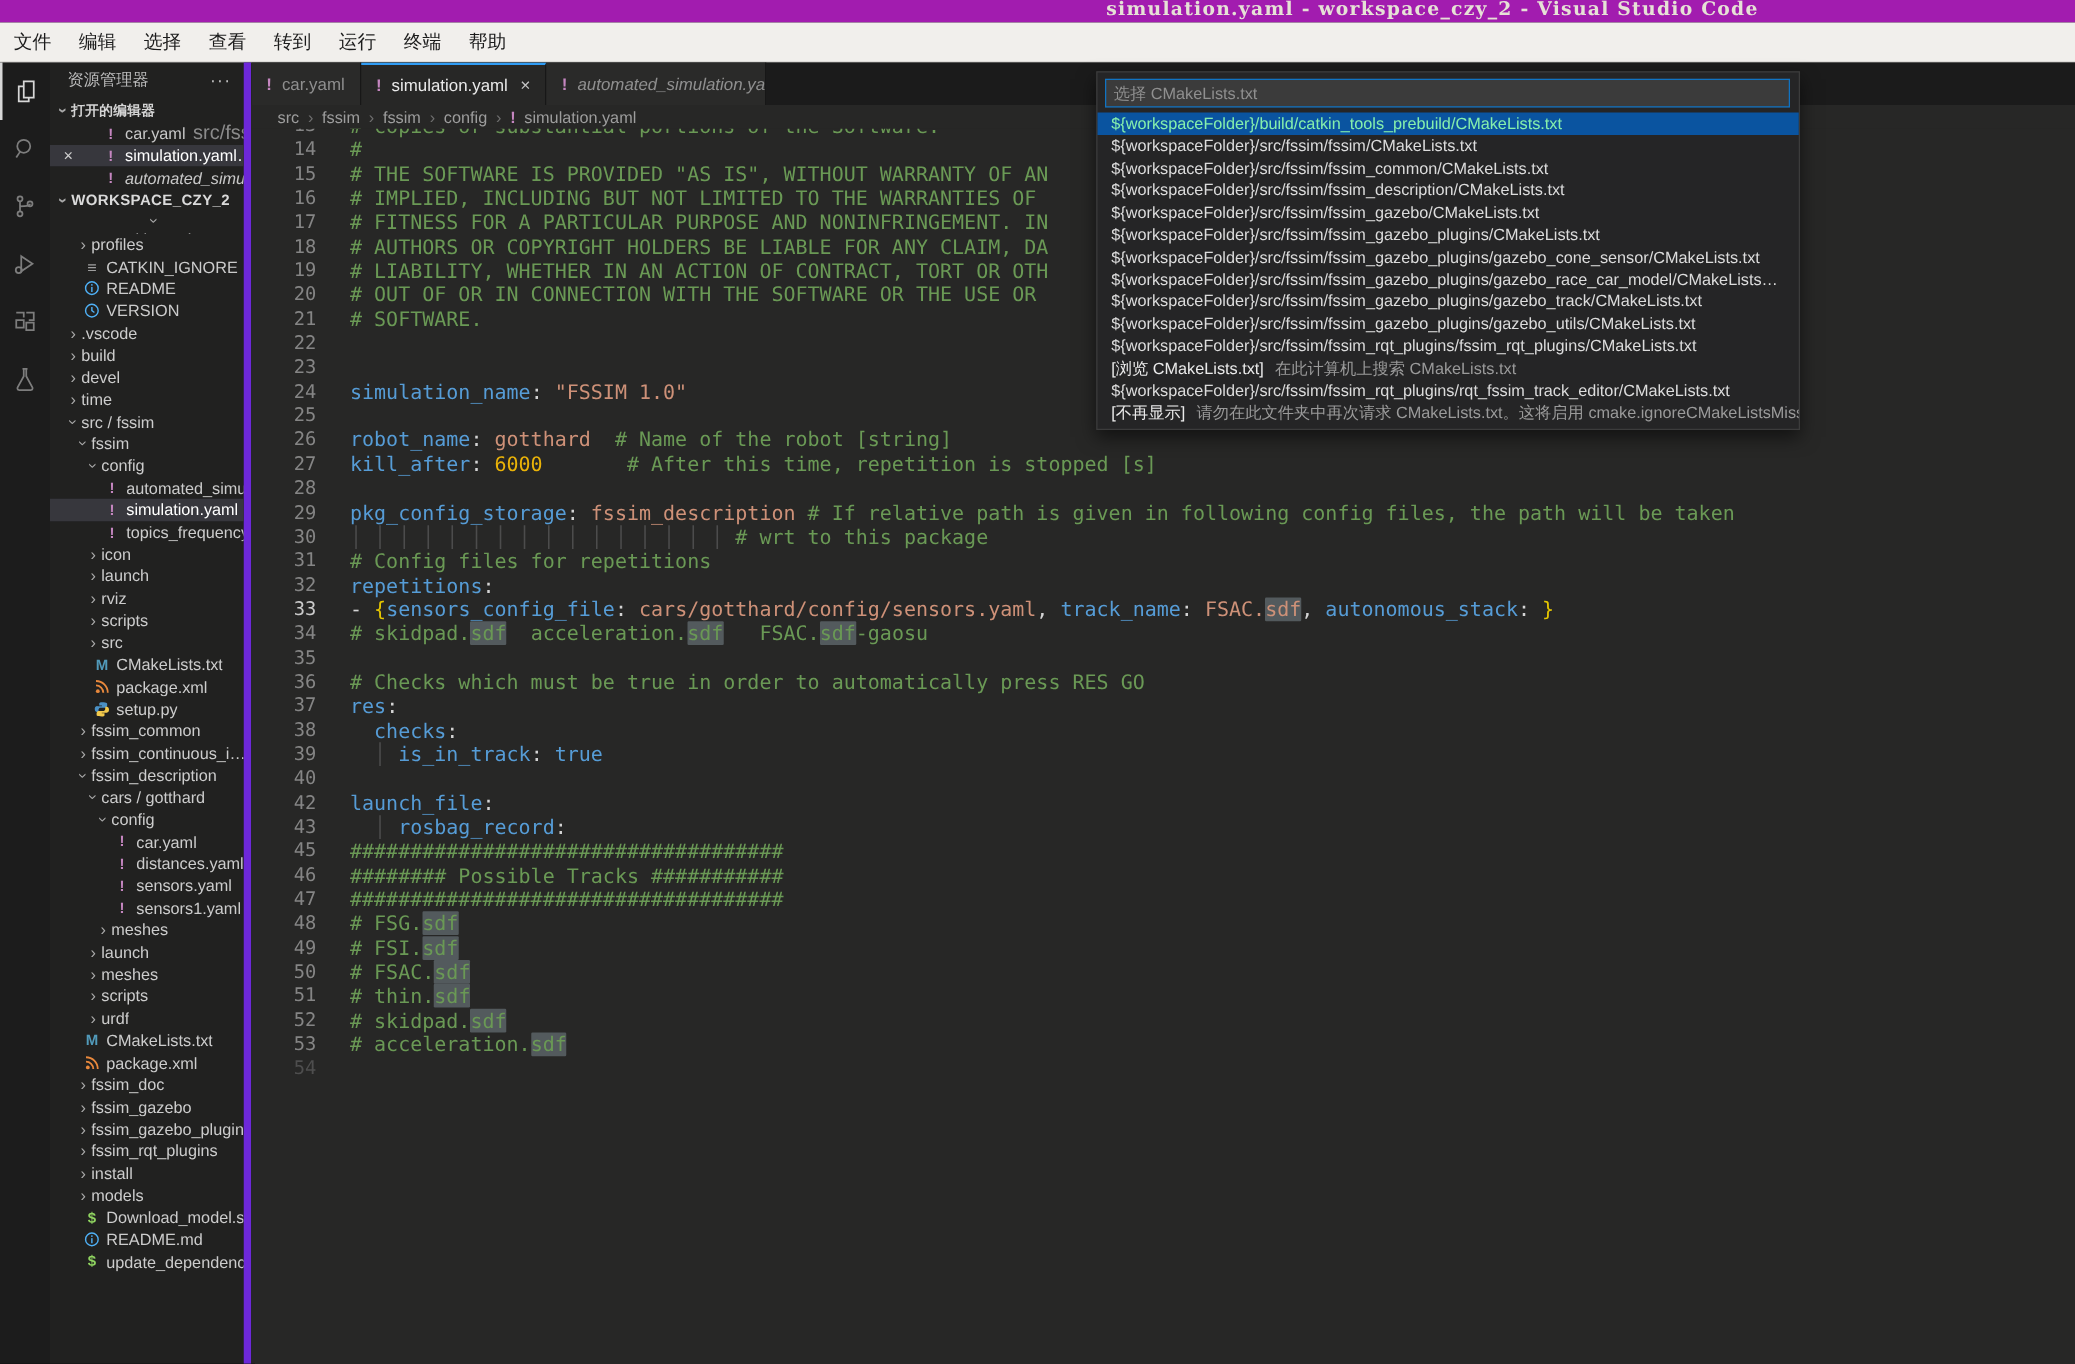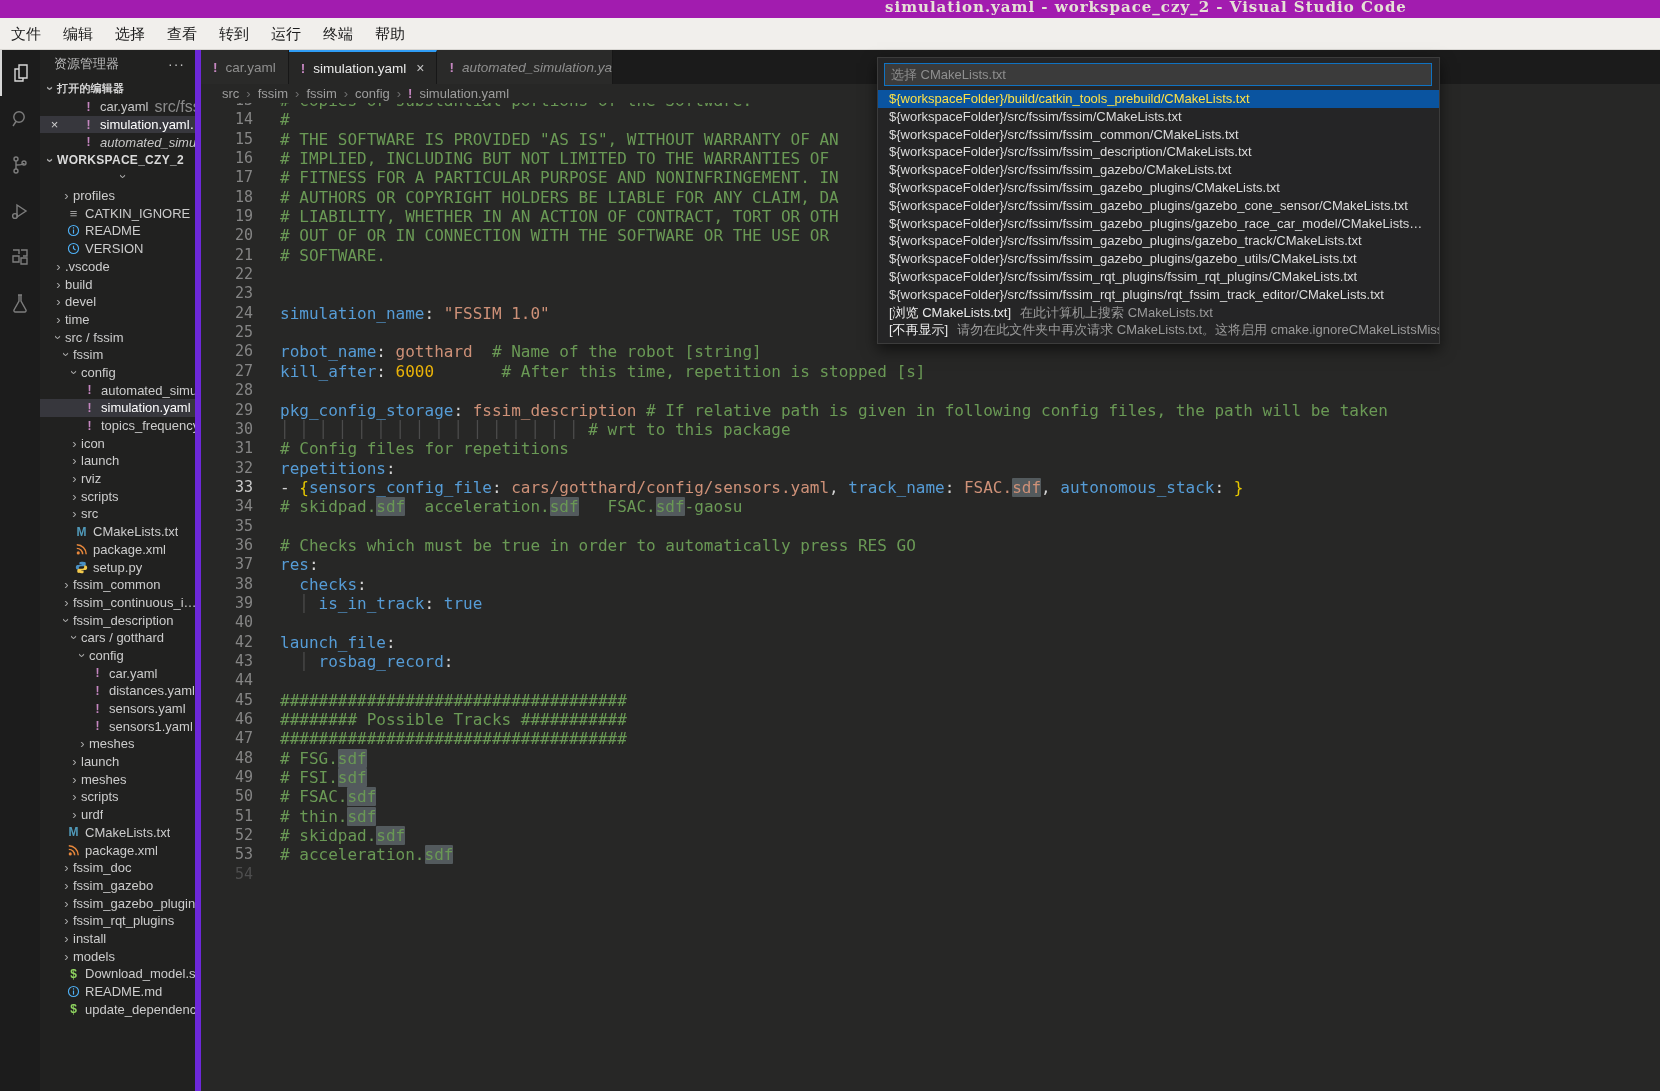--- a/index.html
+++ b/index.html
@@ -78,21 +78,21 @@
   .tok-hc{color:#6a9955;background:#535a5d;border-radius:1px}
   
   .qo{position:absolute;left:877px;top:57px;width:563px;background:#252526;z-index:10;
       border:1px solid #3c3c3c;box-sizing:border-box;box-shadow:0 6px 14px rgba(0,0,0,.55);padding-bottom:4px}
   .qo-inputwrap{padding:5px 7px 4px 6px}
   .qo-input{width:100%;box-sizing:border-box;height:23px;background:#3b3b3b;border:1px solid #1073c2;
             color:#cccccc;font-size:13px;font-family:"Liberation Sans",sans-serif;padding:0 6px;outline:none}
   .qo-input::placeholder{color:#8f8f8f}
   .qo-row{height:17.8px;line-height:17.8px;padding:0 11px;font-size:13px;color:#dcdcdc;
           white-space:nowrap;overflow:hidden;cursor:pointer}
-  .qo-row.sel{background:#0a54a0;color:#fde047}
+  .qo-row.sel{background:#0a54a0;color:#86efac}
   .qo-row .lbl{color:#eaeaea}
   .qo-row .det{color:#9a9a9a;margin-left:9px}
 </style>
 </head>
 <body>
 
 <div class="titlebar">
   <span class="titletext">simulation.yaml - workspace_czy_2 - Visual Studio Code</span>
 </div>
 
@@ -477,21 +477,20 @@
       <div class="cline"><span class="ln cur">33</span><span class="lc"><span class="tok-p">- </span><span class="tok-br">{</span><span class="tok-k">sensors_config_file</span><span class="tok-p">: </span><span class="tok-s">cars/gotthard/config/sensors.yaml</span><span class="tok-p">, </span><span class="tok-k">track_name</span><span class="tok-p">: </span><span class="tok-s">FSAC.</span><span class="tok-hs">sdf</span><span class="tok-p">, </span><span class="tok-k">autonomous_stack</span><span class="tok-p">: </span><span class="tok-br">}</span></span></div>
       <div class="cline"><span class="ln">34</span><span class="lc"><span class="tok-c"># skidpad.</span><span class="tok-hc">sdf</span><span class="tok-c">  acceleration.</span><span class="tok-hc">sdf</span><span class="tok-c">   FSAC.</span><span class="tok-hc">sdf</span><span class="tok-c">-gaosu</span></span></div>
       <div class="cline"><span class="ln">35</span><span class="lc"></span></div>
       <div class="cline"><span class="ln">36</span><span class="lc"><span class="tok-c"># Checks which must be true in order to automatically press RES GO</span></span></div>
       <div class="cline"><span class="ln">37</span><span class="lc"><span class="tok-k">res</span><span class="tok-p">:</span></span></div>
       <div class="cline"><span class="ln">38</span><span class="lc"><span class="tok-p">  </span><span class="tok-k">checks</span><span class="tok-p">:</span></span></div>
       <div class="cline"><span class="ln">39</span><span class="lc"><span class="tok-g">  │ </span><span class="tok-k">is_in_track</span><span class="tok-p">: </span><span class="tok-b">true</span></span></div>
       <div class="cline"><span class="ln">40</span><span class="lc"></span></div>
       <div class="cline"><span class="ln">42</span><span class="lc"><span class="tok-k">launch_file</span><span class="tok-p">:</span></span></div>
       <div class="cline"><span class="ln">43</span><span class="lc"><span class="tok-g">  │ </span><span class="tok-k">rosbag_record</span><span class="tok-p">:</span></span></div>
-      <div class="cline"><span class="ln">44</span><span class="lc"></span></div>
       <div class="cline"><span class="ln">45</span><span class="lc"><span class="tok-c">####################################</span></span></div>
       <div class="cline"><span class="ln">46</span><span class="lc"><span class="tok-c">######## Possible Tracks ###########</span></span></div>
       <div class="cline"><span class="ln">47</span><span class="lc"><span class="tok-c">####################################</span></span></div>
       <div class="cline"><span class="ln">48</span><span class="lc"><span class="tok-c"># FSG.</span><span class="tok-hc">sdf</span></span></div>
       <div class="cline"><span class="ln">49</span><span class="lc"><span class="tok-c"># FSI.</span><span class="tok-hc">sdf</span></span></div>
       <div class="cline"><span class="ln">50</span><span class="lc"><span class="tok-c"># FSAC.</span><span class="tok-hc">sdf</span></span></div>
       <div class="cline"><span class="ln">51</span><span class="lc"><span class="tok-c"># thin.</span><span class="tok-hc">sdf</span></span></div>
       <div class="cline"><span class="ln">52</span><span class="lc"><span class="tok-c"># skidpad.</span><span class="tok-hc">sdf</span></span></div>
       <div class="cline"><span class="ln">53</span><span class="lc"><span class="tok-c"># acceleration.</span><span class="tok-hc">sdf</span></span></div>
       <div class="cline"><span class="ln dim">54</span><span class="lc"></span></div>
@@ -507,17 +506,17 @@
       <div class="qo-row">${workspaceFolder}/src/fssim/fssim/CMakeLists.txt</div>
       <div class="qo-row">${workspaceFolder}/src/fssim/fssim_common/CMakeLists.txt</div>
       <div class="qo-row">${workspaceFolder}/src/fssim/fssim_description/CMakeLists.txt</div>
       <div class="qo-row">${workspaceFolder}/src/fssim/fssim_gazebo/CMakeLists.txt</div>
       <div class="qo-row">${workspaceFolder}/src/fssim/fssim_gazebo_plugins/CMakeLists.txt</div>
       <div class="qo-row">${workspaceFolder}/src/fssim/fssim_gazebo_plugins/gazebo_cone_sensor/CMakeLists.txt</div>
       <div class="qo-row">${workspaceFolder}/src/fssim/fssim_gazebo_plugins/gazebo_race_car_model/CMakeLists…</div>
       <div class="qo-row">${workspaceFolder}/src/fssim/fssim_gazebo_plugins/gazebo_track/CMakeLists.txt</div>
       <div class="qo-row">${workspaceFolder}/src/fssim/fssim_gazebo_plugins/gazebo_utils/CMakeLists.txt</div>
       <div class="qo-row">${workspaceFolder}/src/fssim/fssim_rqt_plugins/fssim_rqt_plugins/CMakeLists.txt</div>
+      <div class="qo-row"><span class="lbl">[浏览 CMakeLists.txt]</span><span class="det">在此计算机上搜索 CMakeLists.txt</span></div>
       <div class="qo-row">${workspaceFolder}/src/fssim/fssim_rqt_plugins/rqt_fssim_track_editor/CMakeLists.txt</div>
-      <div class="qo-row"><span class="lbl">[浏览 CMakeLists.txt]</span><span class="det">在此计算机上搜索 CMakeLists.txt</span></div>
       <div class="qo-row"><span class="lbl">[不再显示]</span><span class="det">请勿在此文件夹中再次请求 CMakeLists.txt。这将启用 cmake.ignoreCMakeListsMissing 设…</span></div>
     </div>
 </div>
 
 </body></html>

